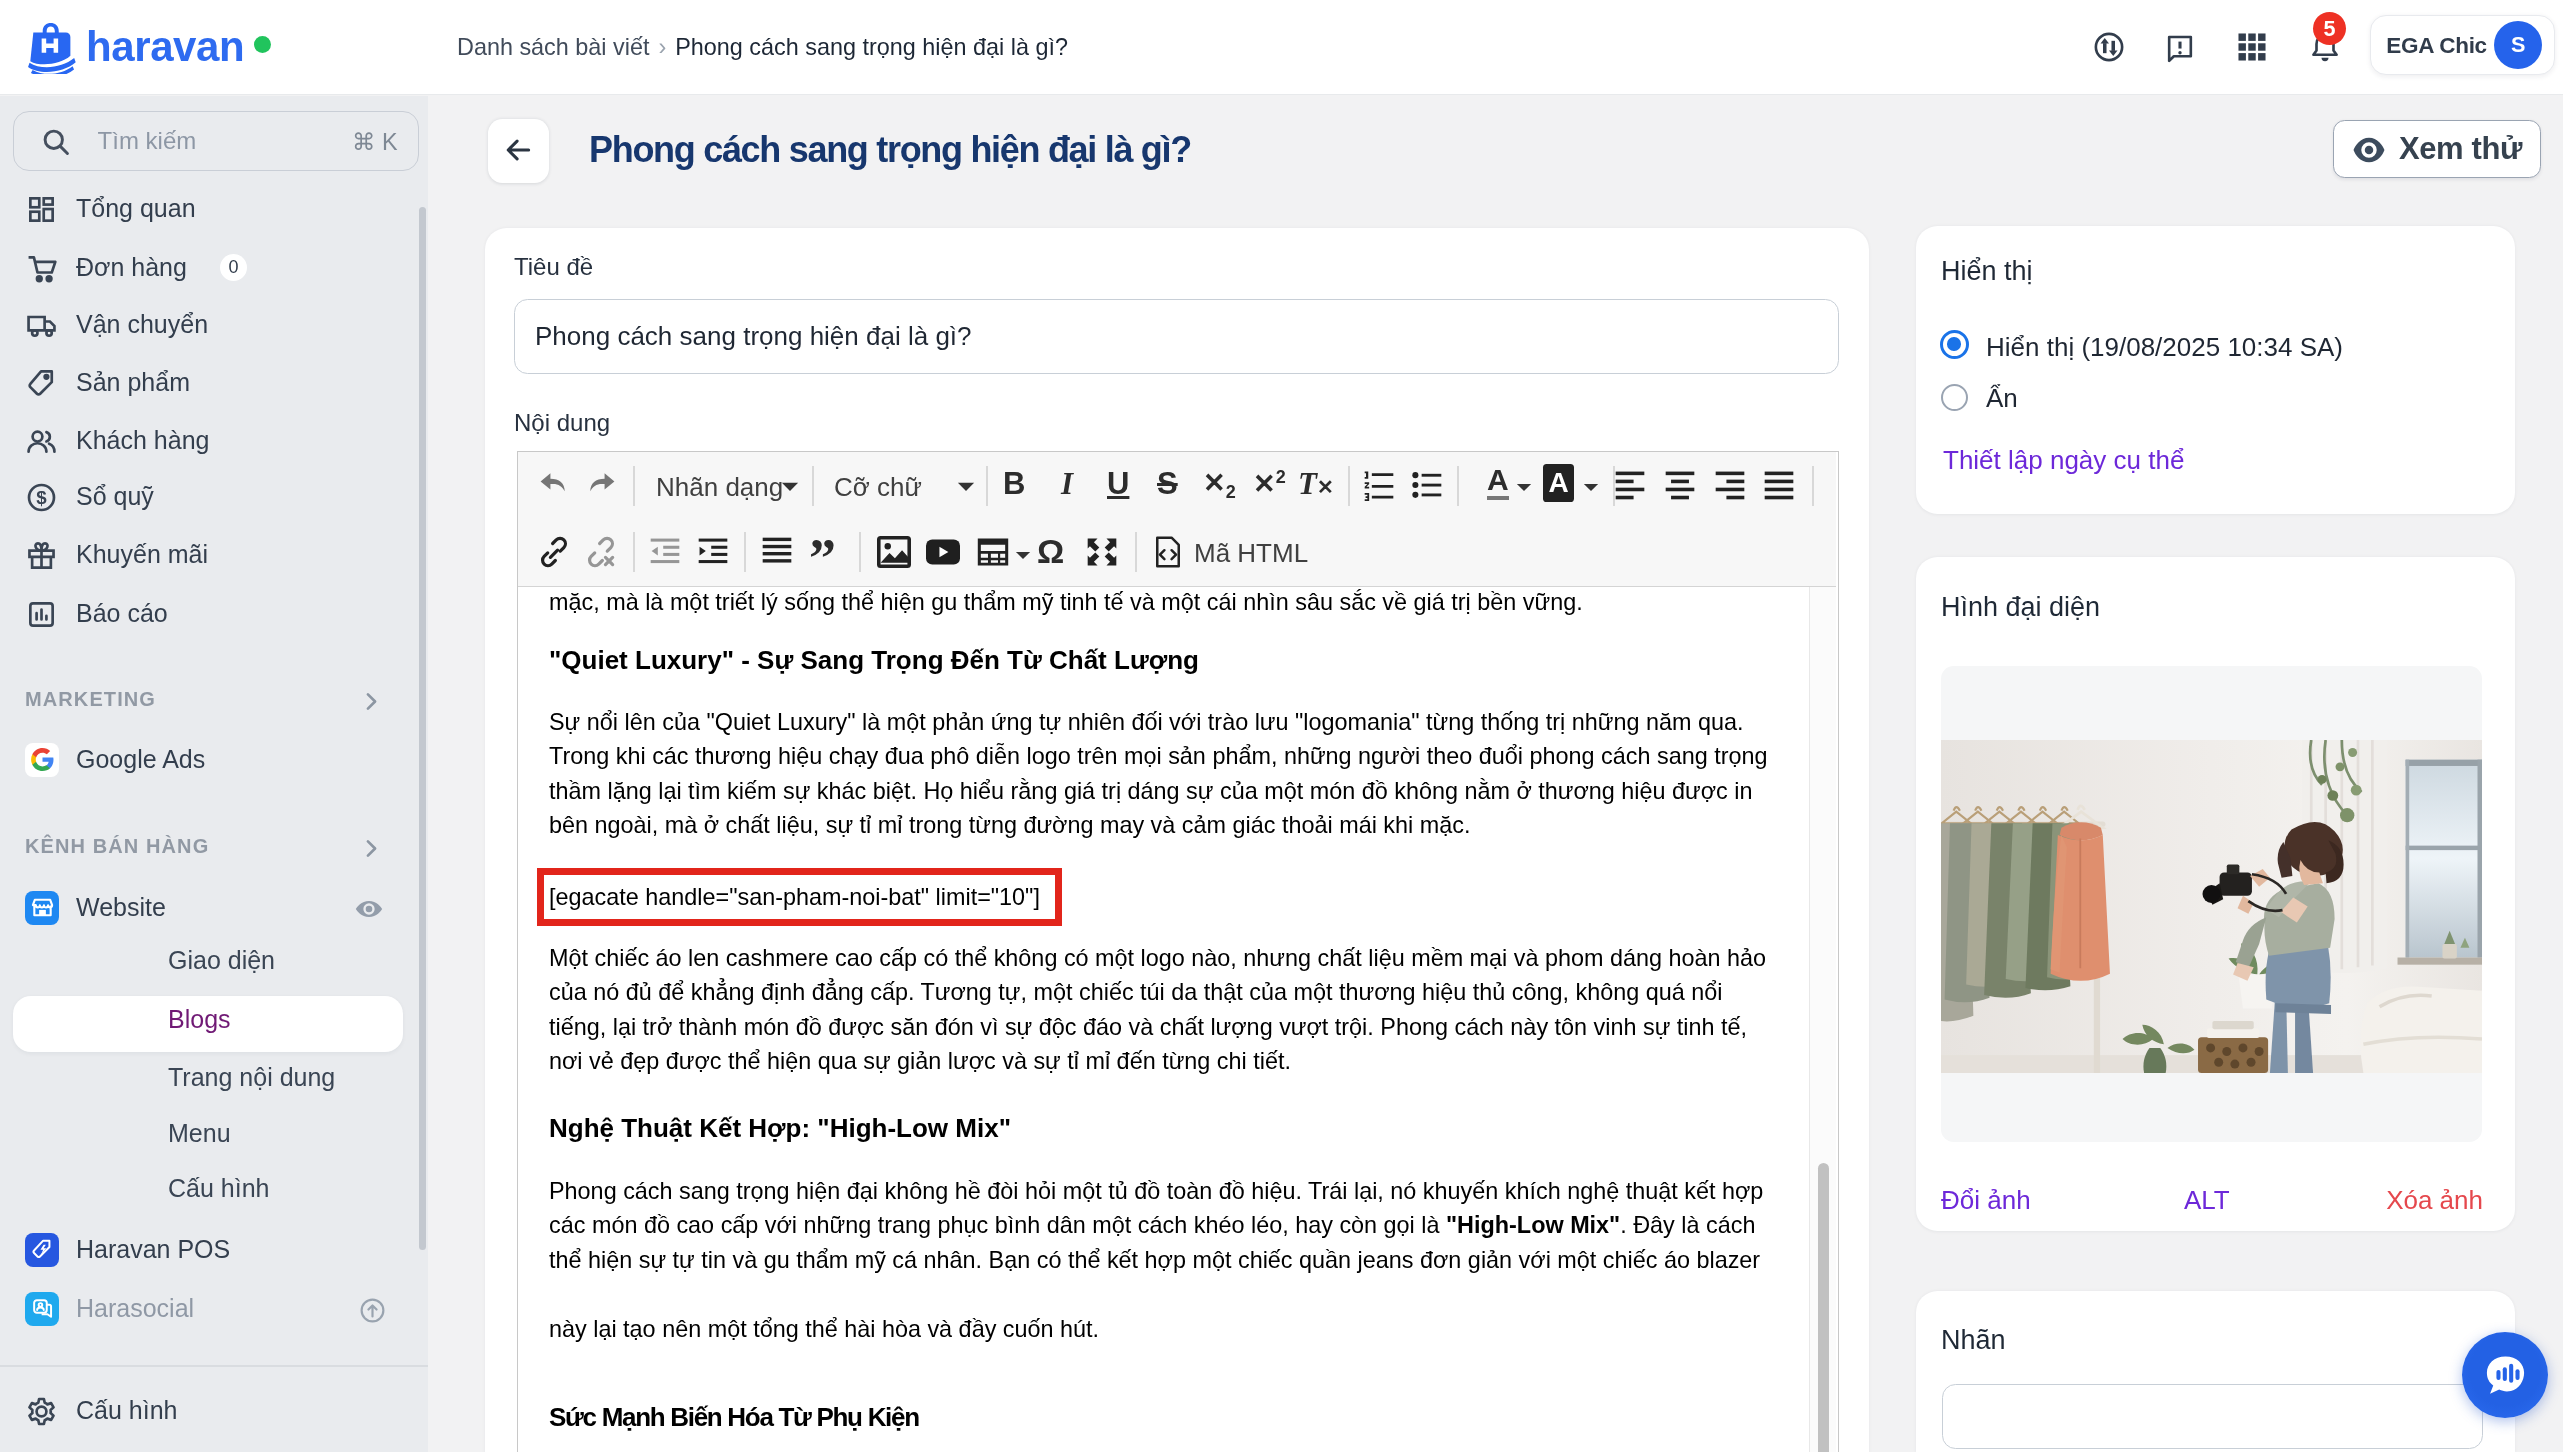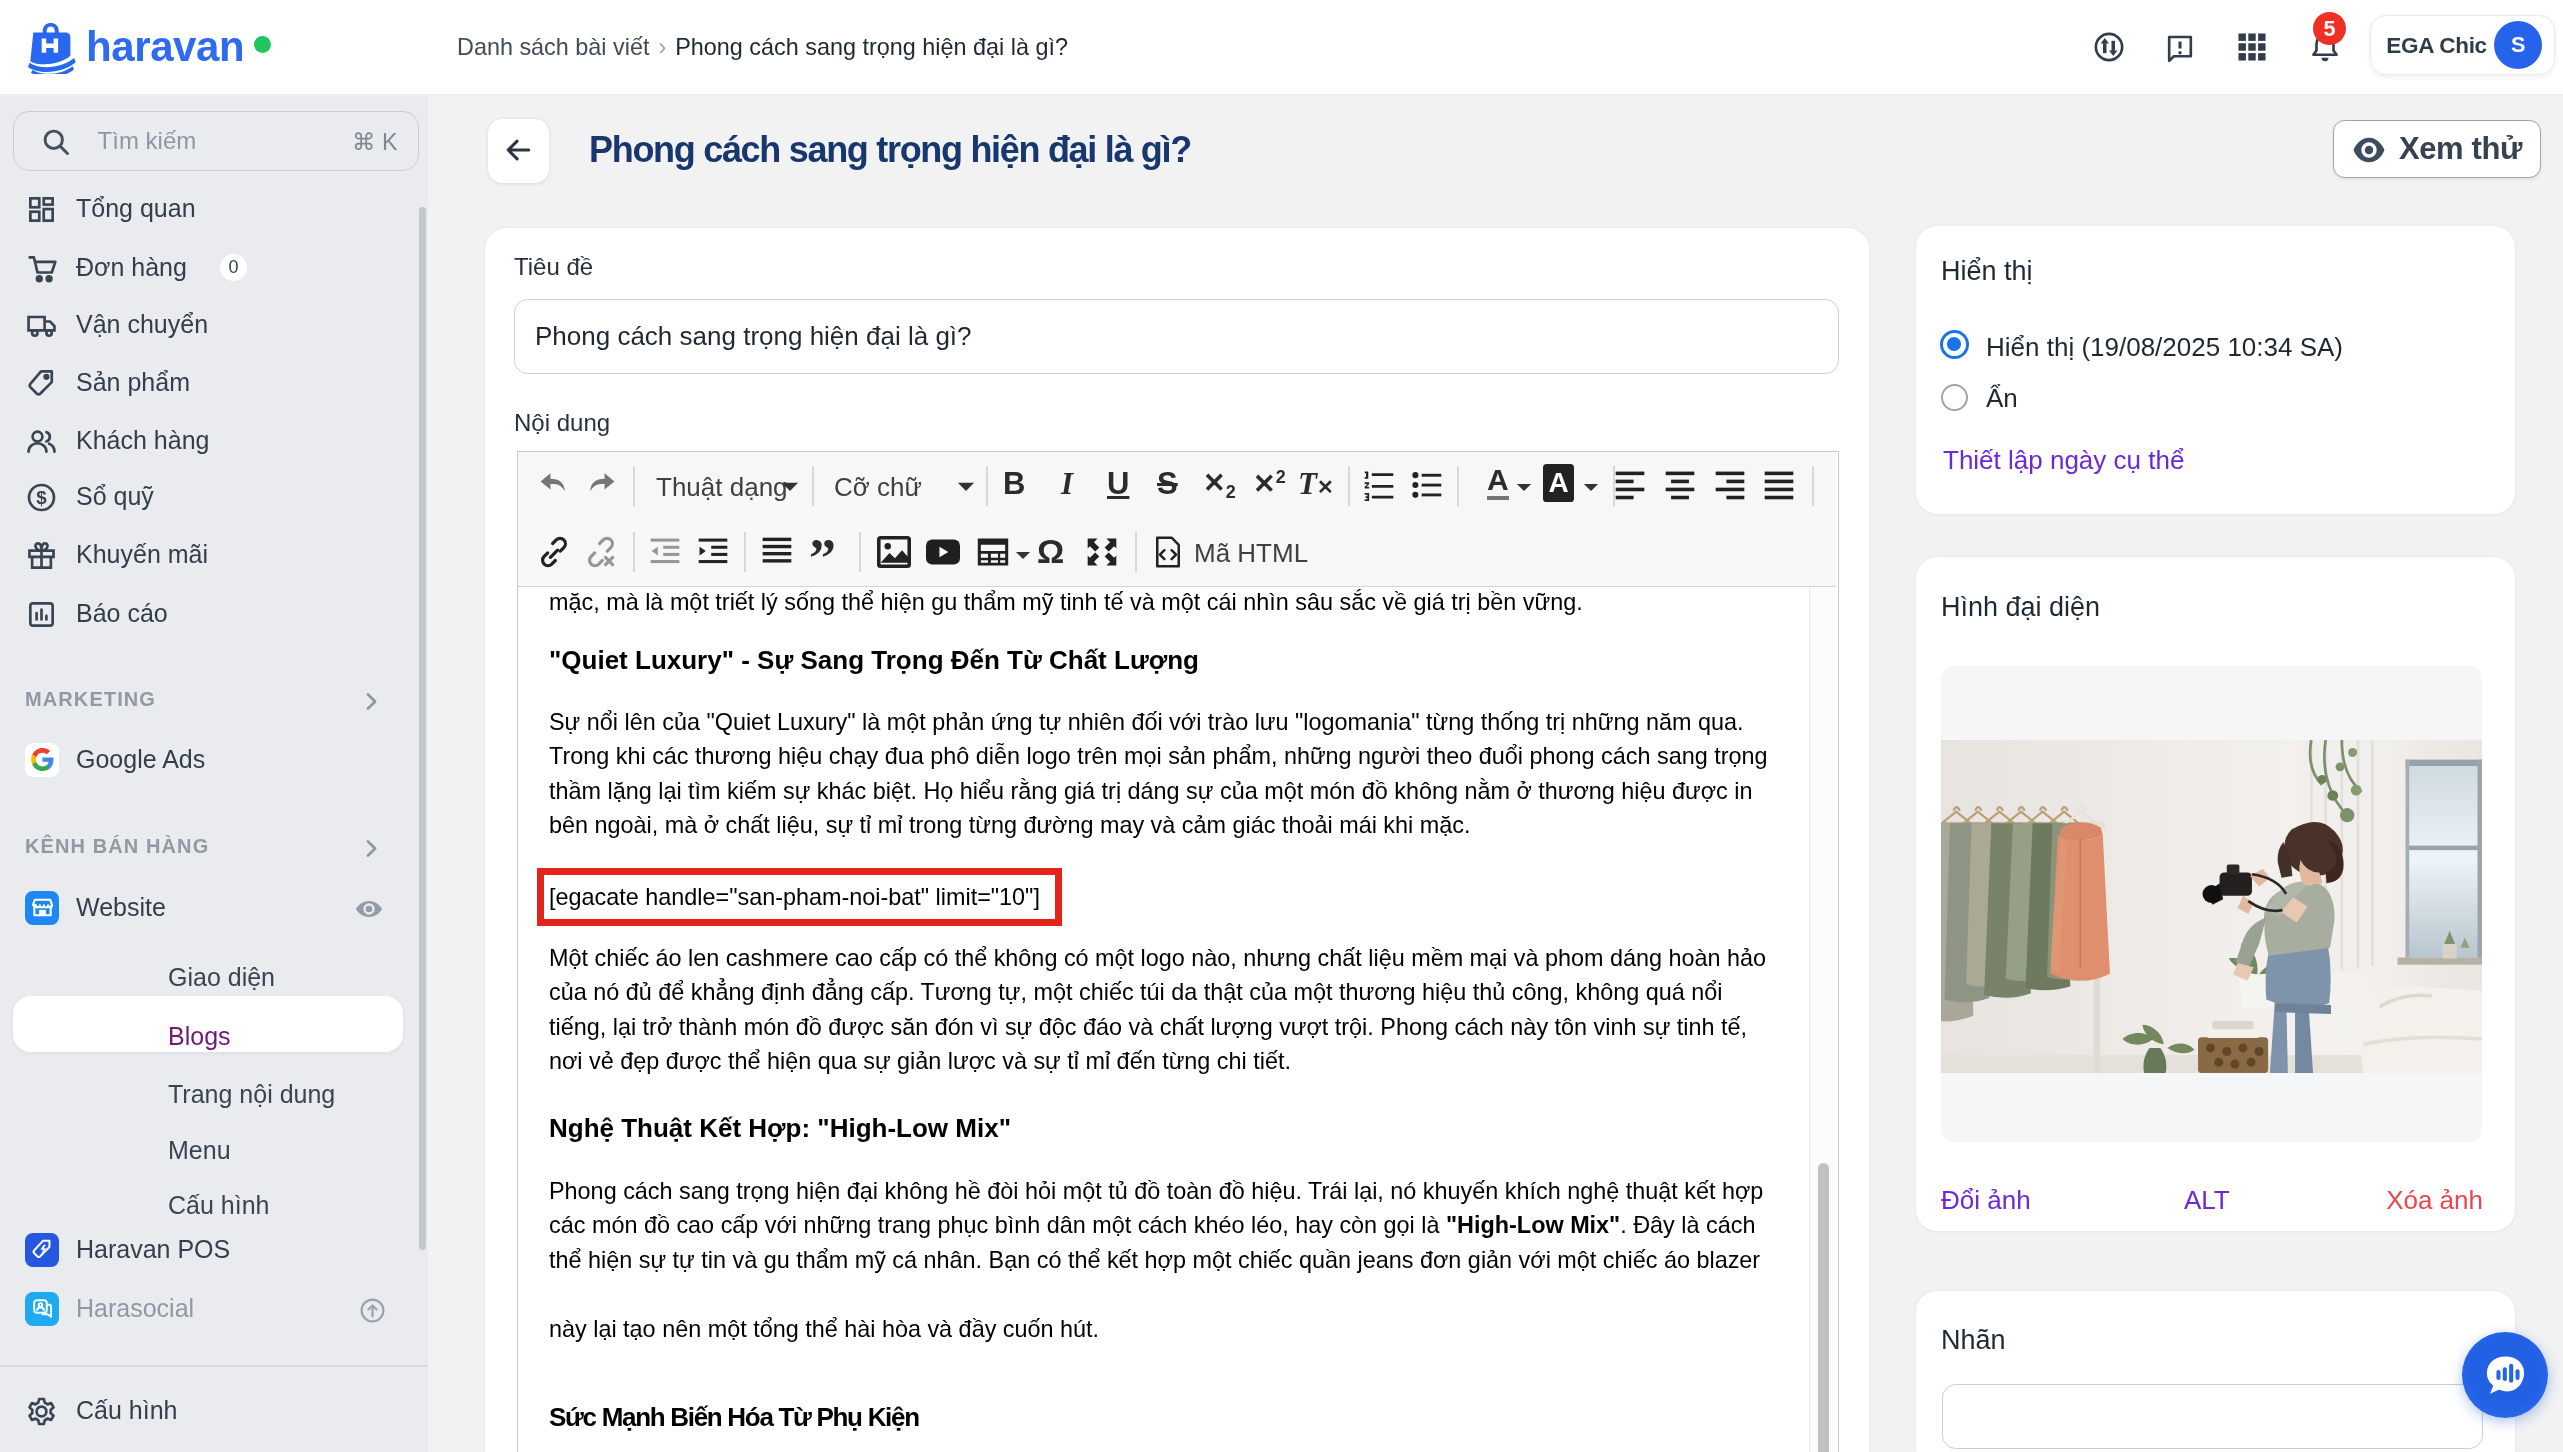--- a/index.html
+++ b/index.html
@@ -17,21 +17,21 @@
 #userpill .uava { position:absolute; right:11.7px; top:4.5px; width:48px; height:48px; border-radius:50%; background:#2563eb; color:#fff; font-size:21.6px; font-weight:bold; text-align:center; line-height:48px; }
 #bellbadge { position:absolute; left:2313px; top:11.7px; width:33px; height:33px; border-radius:50%; background:#ee3124; color:#fff; font-size:21.6px; font-weight:bold; text-align:center; line-height:33px; z-index:6; }
 #sidebar { position:absolute; left:0; top:96px; width:428px; height:1356px; background:#e9ebee; }
 #sbscroll { position:absolute; left:419px; top:111px; width:7.2px; height:1043px; background:#c3c8cf; border-radius:3.6px; }
 #searchbox { position:absolute; left:12.6px; top:15.3px; width:406px; height:60px; border:1.8px solid #c9ced6; border-radius:16px; }
 #searchbox .ph { position:absolute; left:84px; top:14.4px; font-size:24px; color:#8d97a5;text-align:center; }
 #searchbox .kbd { position:absolute; right:20px; top:15.3px; font-size:23.4px; color:#7e8894; }
 .mrow { position:absolute; left:0; width:428px; height:58px; }
 .mrow .ic { position:absolute; left:25px; top:12.6px; width:33px; height:33px; color:#3a4554; }
 .mrow .tx { position:absolute; left:76px; top:14.4px; font-size:25px; color:#333e4d; font-weight:500; white-space:nowrap; }
-.mrow .tx2 { position:absolute; left:168px; top:27px; font-size:25px; color:#3a4554; font-weight:500; white-space:nowrap; }
+.mrow .tx2 { position:absolute; left:168px; top:10px; font-size:25px; color:#3a4554; font-weight:500; white-space:nowrap; }
 .mhead { position:absolute; left:25px; font-size:20px; font-weight:bold; color:#9199a4; letter-spacing:1.1px; }
 .mchev { position:absolute; left:359px; width:25px; height:25px; color:#8c96a2; }
 #badge0 { position:absolute; left:220px; top:15.3px; width:27px; height:27px; background:#fff; border-radius:13.5px; font-size:18px; color:#333e4d; text-align:center; line-height:27px; font-weight:500; }
 #blogspill { position:absolute; left:12.6px; top:900px; width:390px; height:56px; background:#fff; border-radius:18px; box-shadow:0 1.8px 4.5px rgba(20,30,50,0.05); }
 #sbdivider { position:absolute; left:0px; top:1269px; width:428px; height:1.8px; background:#d9dce0; }
 .appic { position:absolute; left:25px; top:11.7px; width:34px; height:34px; border-radius:8px; }
 #backbtn { position:absolute; left:488px; top:119px; width:61px; height:64px; background:#fff; border-radius:14.4px; box-shadow:0 0.9px 3.6px rgba(20,30,50,0.12); }
 #pagetitle { position:absolute; left:589px; top:129px; font-size:36px; font-weight:bold; color:#17376e; white-space:nowrap; letter-spacing:-1.3px; }
 #previewbtn { position:absolute; left:2333px; top:120px; width:208px; height:58px; background:#fff; border:1.8px solid #9aa4b2; border-radius:11.7px; box-shadow:0 1.8px 3.6px rgba(20,30,50,0.08); }
 #previewbtn span { position:absolute; left:65px; top:10px; font-size:31px; font-weight:bold; color:#36424f; letter-spacing:-0.4px; }
@@ -275,21 +275,21 @@
 <div class="flabel" style="left:514px;top:409px;">Nội dung</div>
 <div id="editor">
 <div id="toolbar">
 <svg class="tbtn" style="left:18px;top:16px;opacity:0.6" width="36" height="34" viewBox="0 0 40 38" fill="#222">
         <path d="M16 6 L5 15 l11 9 v-6 c8-1 13 2 16 8 0-9-6-14-16-14 z"></path>
       </svg>
 <svg class="tbtn" style="left:65px;top:16px;opacity:0.6" width="36" height="34" viewBox="0 0 40 38" fill="#222">
         <path d="M24 6 L35 15 l-11 9 v-6 c-8-1-13 2-16 8 0-9 6-14 16-14 z"></path>
       </svg>
 <div class="tsep" style="left:115px;top:13.5px"></div>
-<span class="tlabel" style="left:138px;top:20px">Thuật dạng</span>
+<span class="tlabel" style="left:138px;top:20px">Nhãn dạng</span>
 <svg class="tbtn" style="left:262px;top:29px" width="20" height="12.6" viewBox="0 0 22 14" fill="#333">
         <path d="M2 2 l9 9 9-9 z"></path>
       </svg>
 <div class="tsep" style="left:294px;top:13.5px"></div>
 <span class="tlabel" style="left:316px;top:20px">Cỡ chữ</span>
 <svg class="tbtn" style="left:438px;top:29px" width="20" height="12.6" viewBox="0 0 22 14" fill="#333">
         <path d="M2 2 l9 9 9-9 z"></path>
       </svg>
 <div class="tsep" style="left:468px;top:13.5px"></div>
 <span class="tbtn" style="left:485px;top:13.5px;font-size:31px;font-weight:bold;">B</span>

